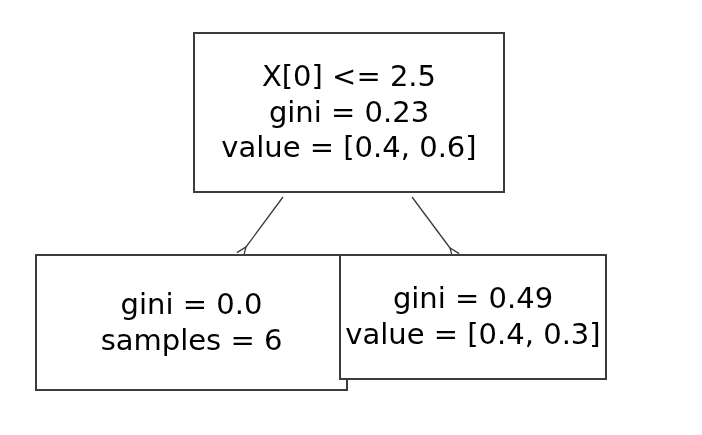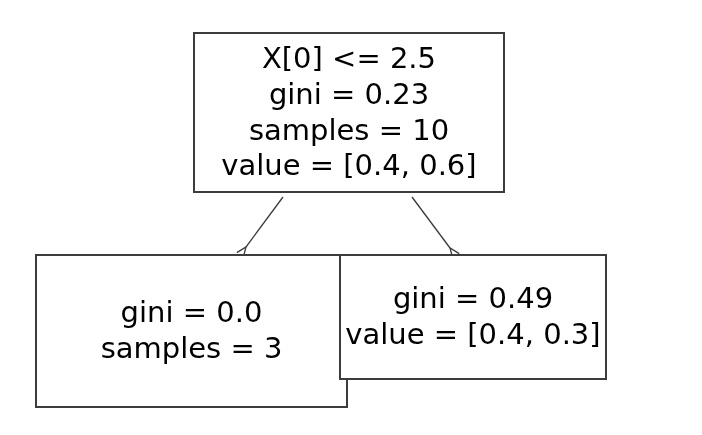--- a/index.html
+++ b/index.html
@@ -30,21 +30,21 @@
     flex-direction: column;
     justify-content: center;
     align-items: center;
     text-align: center;
     color: var(--text-color);
     font-size: 29px;
     line-height: 1.24;
     white-space: nowrap;
   }
   .node-root  { left: 193px; top: 32px;  width: 312px; height: 161px; }
-  .node-left  { left: 35px;  top: 254px; width: 313px; height: 154px; }
+  .node-left  { left: 35px;  top: 254px; width: 313px; height: 137px; }
   .node-right { left: 339px; top: 254px; width: 268px; height: 126px; }
   .edges {
     position: absolute;
     left: 0;
     top: 0;
     width: 702px;
     height: 435px;
     pointer-events: none;
   }
 </style>
@@ -59,27 +59,26 @@
         <path d="M11,1 L1,5 L11,9" fill="none" stroke="#3a3a3a" stroke-width="1.3"></path>
       </marker>
     </defs>
     <line x1="283" y1="197" x2="246" y2="247" stroke="#3a3a3a" stroke-width="1.3" marker-end="url(#arrowhead)"></line>
     <line x1="412" y1="197" x2="450" y2="248" stroke="#3a3a3a" stroke-width="1.3" marker-end="url(#arrowhead)"></line>
   </svg>
 
   <div class="node node-root">
     <span>X[0] &lt;= 2.5</span>
     <span>gini = 0.23</span>
-    <span>samples = 10</span>
     <span>value = [0.4, 0.6]</span>
   </div>
 
   <div class="node node-left">
     <span>gini = 0.0</span>
-    <span>samples = 3</span>
+    <span>samples = 6</span>
   </div>
 
   <div class="node node-right">
     <span>gini = 0.49</span>
     <span>value = [0.4, 0.3]</span>
   </div>
 
 </div>
 
 </body></html>

